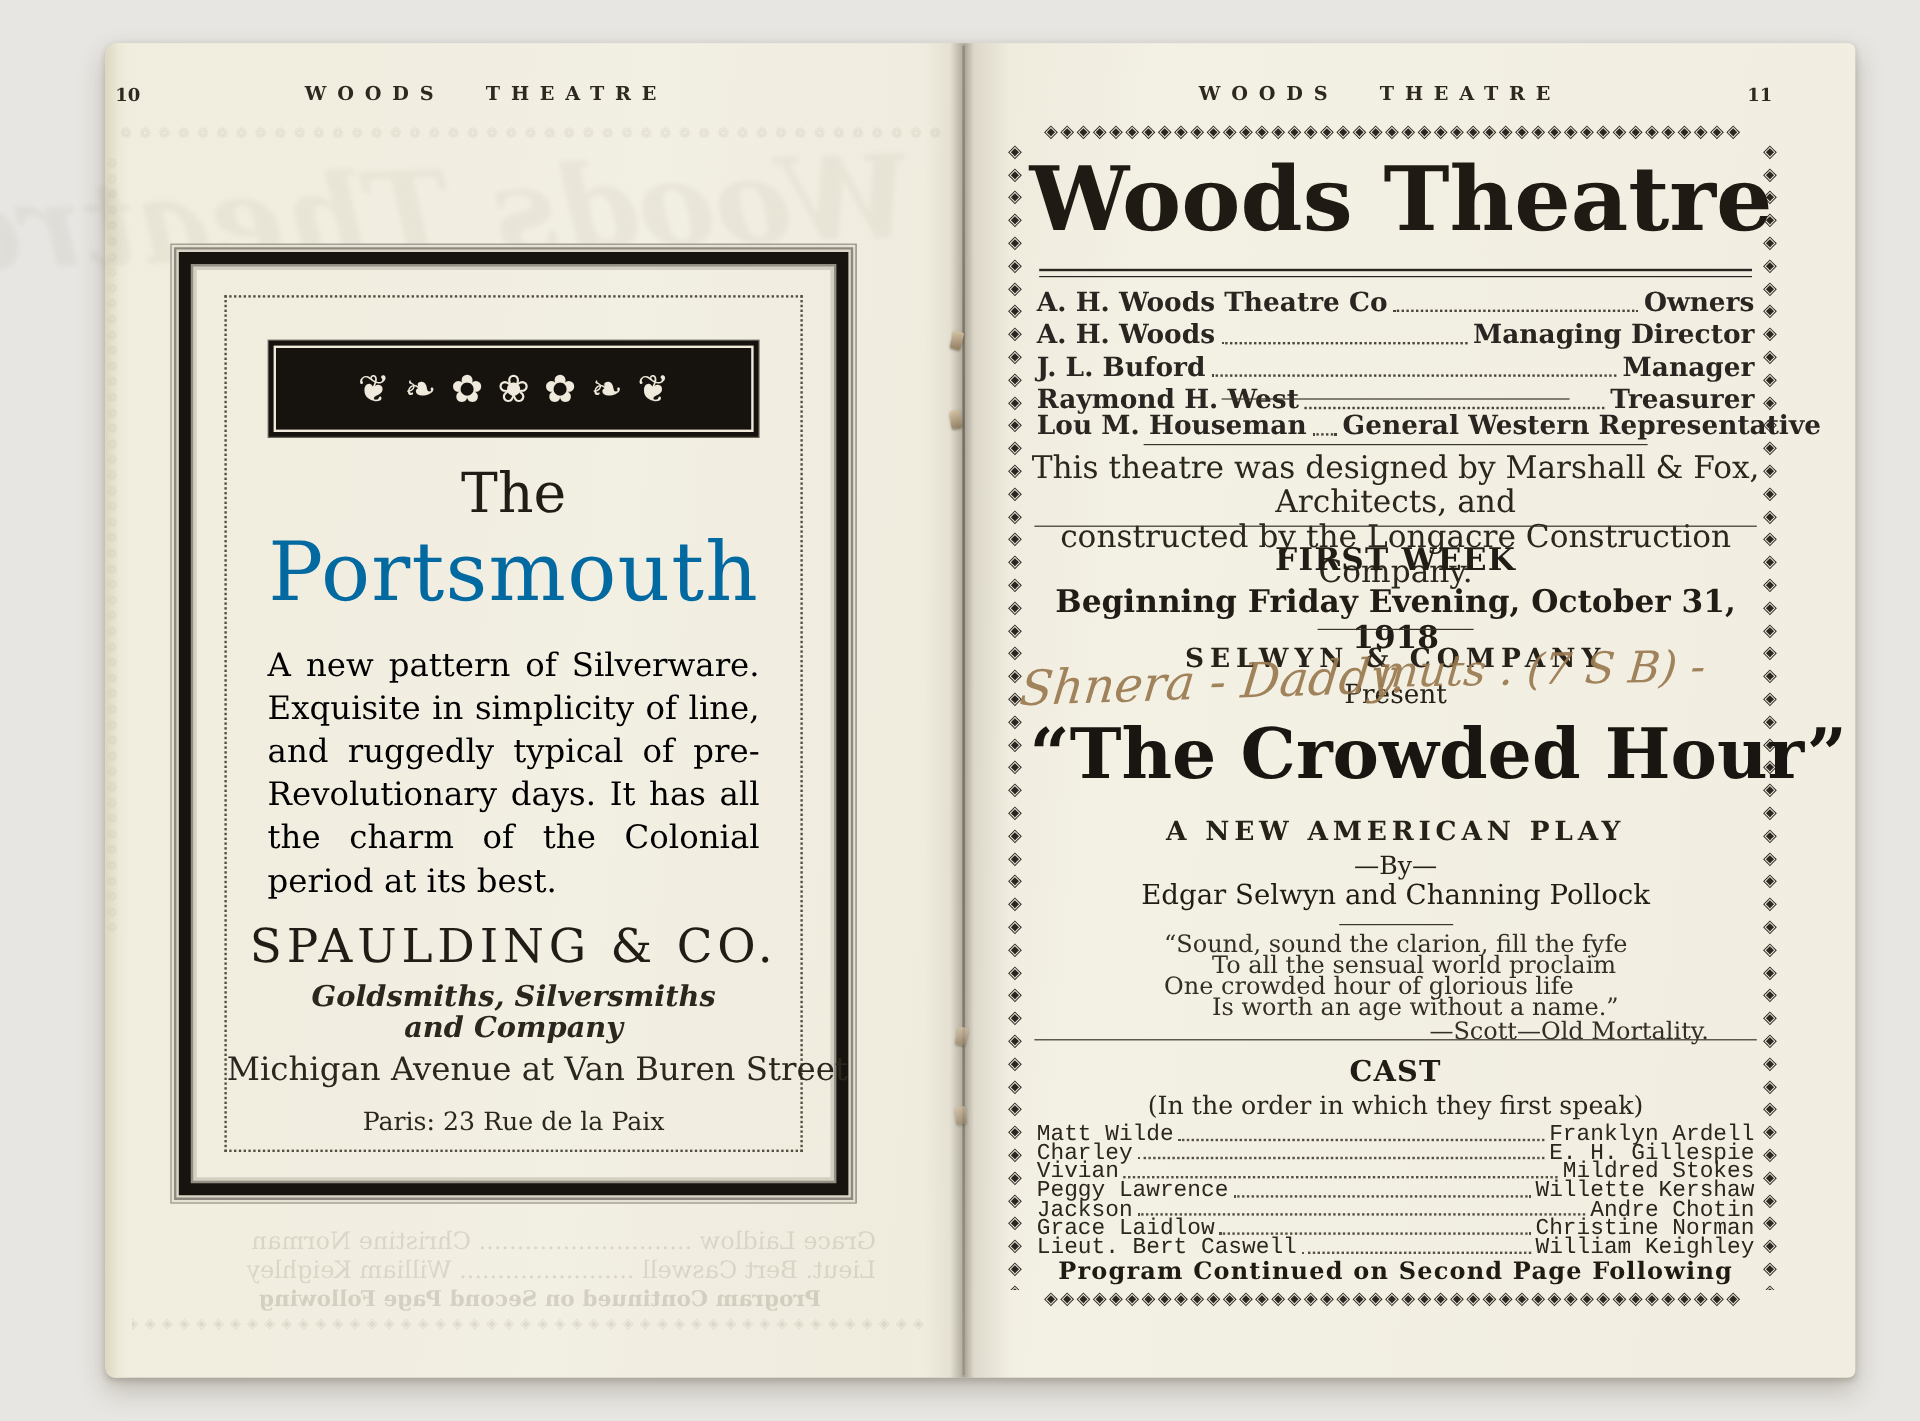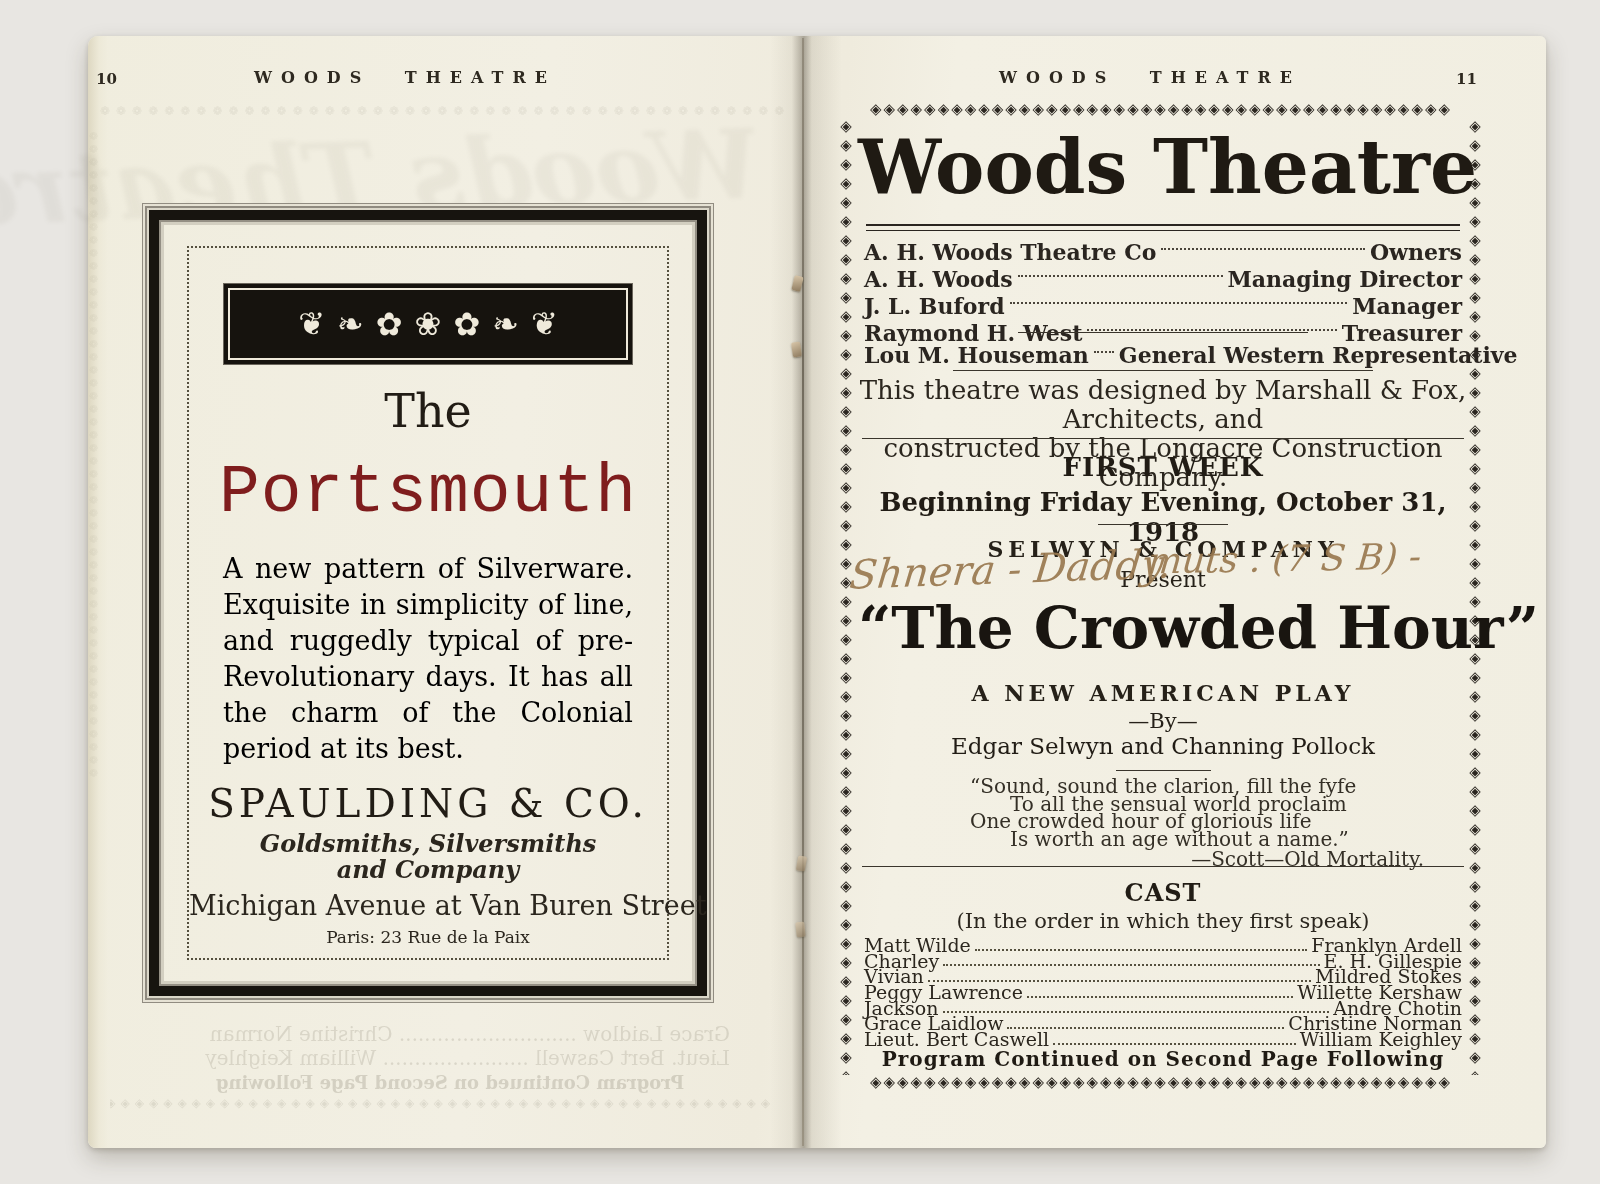--- a/index.html
+++ b/index.html
@@ -58,26 +58,26 @@
       inset 0 0 0 21px #d3cfc1;
   }
   .ad-inner{position:absolute;left:44px;top:42px;right:44px;bottom:42px;border:2px dotted #55503f;text-align:center;}
   .orn-banner{
     margin:40px auto 0;width:396px;height:68px;background:#16130e;
     border:2px solid #efeadb;box-shadow:0 0 0 4px #16130e, 0 0 0 5px #6b665c;
     color:#efeadb;display:flex;align-items:center;justify-content:center;
     font-family:"DejaVu Sans",sans-serif;font-size:32px;letter-spacing:12px;text-indent:12px;
   }
   .ad-the{font-size:46px;margin-top:24px;color:#211c15;}
-  .ad-portsmouth{font-size:68px;margin-top:16px;color:#7f1d1d;letter-spacing:1px;font-family:Liberation Mono, monospace;}
+  .ad-portsmouth{font-size:68px;margin-top:0px;color:#0369a1;letter-spacing:1px;}
   .ad-body{width:410px;margin:20px auto 0;font-size:27px;line-height:36px;text-align:justify;color:#000000;}
   .ad-company{font-size:39px;letter-spacing:4px;margin-top:14px;white-space:nowrap;color:#211c15;}
   .ad-tagline{font-size:24px;font-style:italic;font-weight:bold;line-height:26px;margin-top:5px;color:#2b261e;}
   .ad-address{font-size:27px;margin-top:7px;white-space:nowrap;color:#2b261e;}
-  .ad-paris{font-size:17px;margin-top:6px;color:#2b261e;}
+  .ad-paris{font-size:21px;margin-top:16px;color:#2b261e;}
 
   
   .rp-border{position:absolute;left:838px;top:100px;width:646px;height:992px;color:#2b2620;}
   .rpb{position:absolute;font-family:"DejaVu Sans",sans-serif;font-size:15px;letter-spacing:2px;overflow:hidden;white-space:nowrap;}
   .rpb-top{top:0;left:0;right:0;height:19px;text-align:center;}
   .rpb-bottom{bottom:0;left:0;right:0;height:19px;text-align:center;}
   .rpb-left{top:17px;bottom:17px;left:0;width:17px;writing-mode:vertical-rl;text-orientation:upright;letter-spacing:1px;}
   .rpb-right{top:17px;bottom:17px;right:0;width:17px;writing-mode:vertical-rl;text-orientation:upright;letter-spacing:1px;}
 
   
@@ -88,38 +88,38 @@
   .dbl-rule{top:124px;left:8px;right:8px;height:4px;border-top:2px solid #2a2520;border-bottom:1px solid #2a2520;}
   .thin-rule{height:0;border-top:1px solid #3a352c;}
   .r-short1{top:232px;left:160px;width:290px;}
   .r-under{top:270px;left:95px;width:420px;}
   .r-full1{top:338px;left:4px;right:4px;}
   .r-short2{top:424px;left:240px;width:130px;}
   .r-short3{top:670px;left:258px;width:95px;}
   .r-full2{top:766px;left:4px;right:4px;}
 
   .staff-list{top:138px;left:6px;right:6px;}
-  .lrow{display:flex;align-items:center;font-weight:bold;font-size:22px;height:27px;color:#2a2520;white-space:nowrap;}
+  .lrow{display:flex;align-items:flex-end;font-weight:bold;font-size:22px;height:27px;color:#2a2520;white-space:nowrap;}
   .lrow .lead{flex:1;border-bottom:2px dotted #4a443a;margin:0 5px 5px;min-width:20px;}
   .rep-row{top:241px;left:6px;right:6px;}
   .note{top:276px;left:0;width:610px;text-align:center;font-size:26px;line-height:29px;color:#2b261e;}
   .first-week{top:352px;left:0;width:610px;text-align:center;font-weight:bold;font-size:26px;letter-spacing:1px;color:#211c15;}
   .date-line{top:387px;left:0;width:610px;text-align:center;font-weight:bold;font-size:26px;color:#211c15;}
   .producer{top:436px;left:0;width:610px;text-align:center;font-size:22px;font-weight:bold;letter-spacing:5px;color:#262119;}
   .present{top:467px;left:0;width:610px;text-align:center;font-size:22px;color:#262119;}
   .play-title{top:494px;left:0;width:610px;text-align:center;font-size:58px;font-weight:bold;color:#191510;white-space:nowrap;}
   .play-sub{top:580px;left:0;width:610px;text-align:center;font-size:22px;letter-spacing:4px;font-weight:bold;color:#262119;}
   .by-label{top:609px;left:0;width:610px;text-align:center;font-size:21px;color:#262119;}
   .authors{top:633px;left:0;width:610px;text-align:center;font-size:23px;font-weight:normal;color:#211c15;}
   .quote{top:678px;left:112px;width:470px;font-size:20px;line-height:17.5px;color:#342f26;}
   .quote .q-ind{padding-left:40px;}
   .q-attr{text-align:right;padding-right:16px;margin-top:3px;}
   .cast-h{top:778px;left:0;width:610px;text-align:center;font-weight:bold;font-size:24px;letter-spacing:1px;color:#211c15;}
   .cast-note{top:809px;left:0;width:610px;text-align:center;font-size:21px;color:#2b261e;}
-  .cast-list{top:838px;left:6px;right:6px;}
+  .cast-list{top:838px;left:6px;right:6px;font-family:Liberation Mono, monospace;}
   .crow{display:flex;align-items:flex-end;font-size:19px;height:15.7px;line-height:15.7px;color:#2b261e;white-space:nowrap;}
   .crow .lead{flex:1;border-bottom:2px dotted #55503f;margin:0 4px 3px;min-width:20px;}
   .rp-footer{top:947px;left:0;width:610px;text-align:center;font-weight:bold;font-size:20px;letter-spacing:1px;color:#1f1a13;}
 
   
   .hw{position:absolute;font-style:italic;color:#9a7950;opacity:.92;white-space:nowrap;font-family:"DejaVu Serif","Liberation Serif",serif;}
   .hw-left{left:850px;top:546px;font-size:40px;transform:rotate(-2deg) skewX(-8deg);}
   .hw-right{left:1148px;top:538px;font-size:36px;transform:rotate(-1deg) skewX(-6deg);}
 </style>
 </head>

